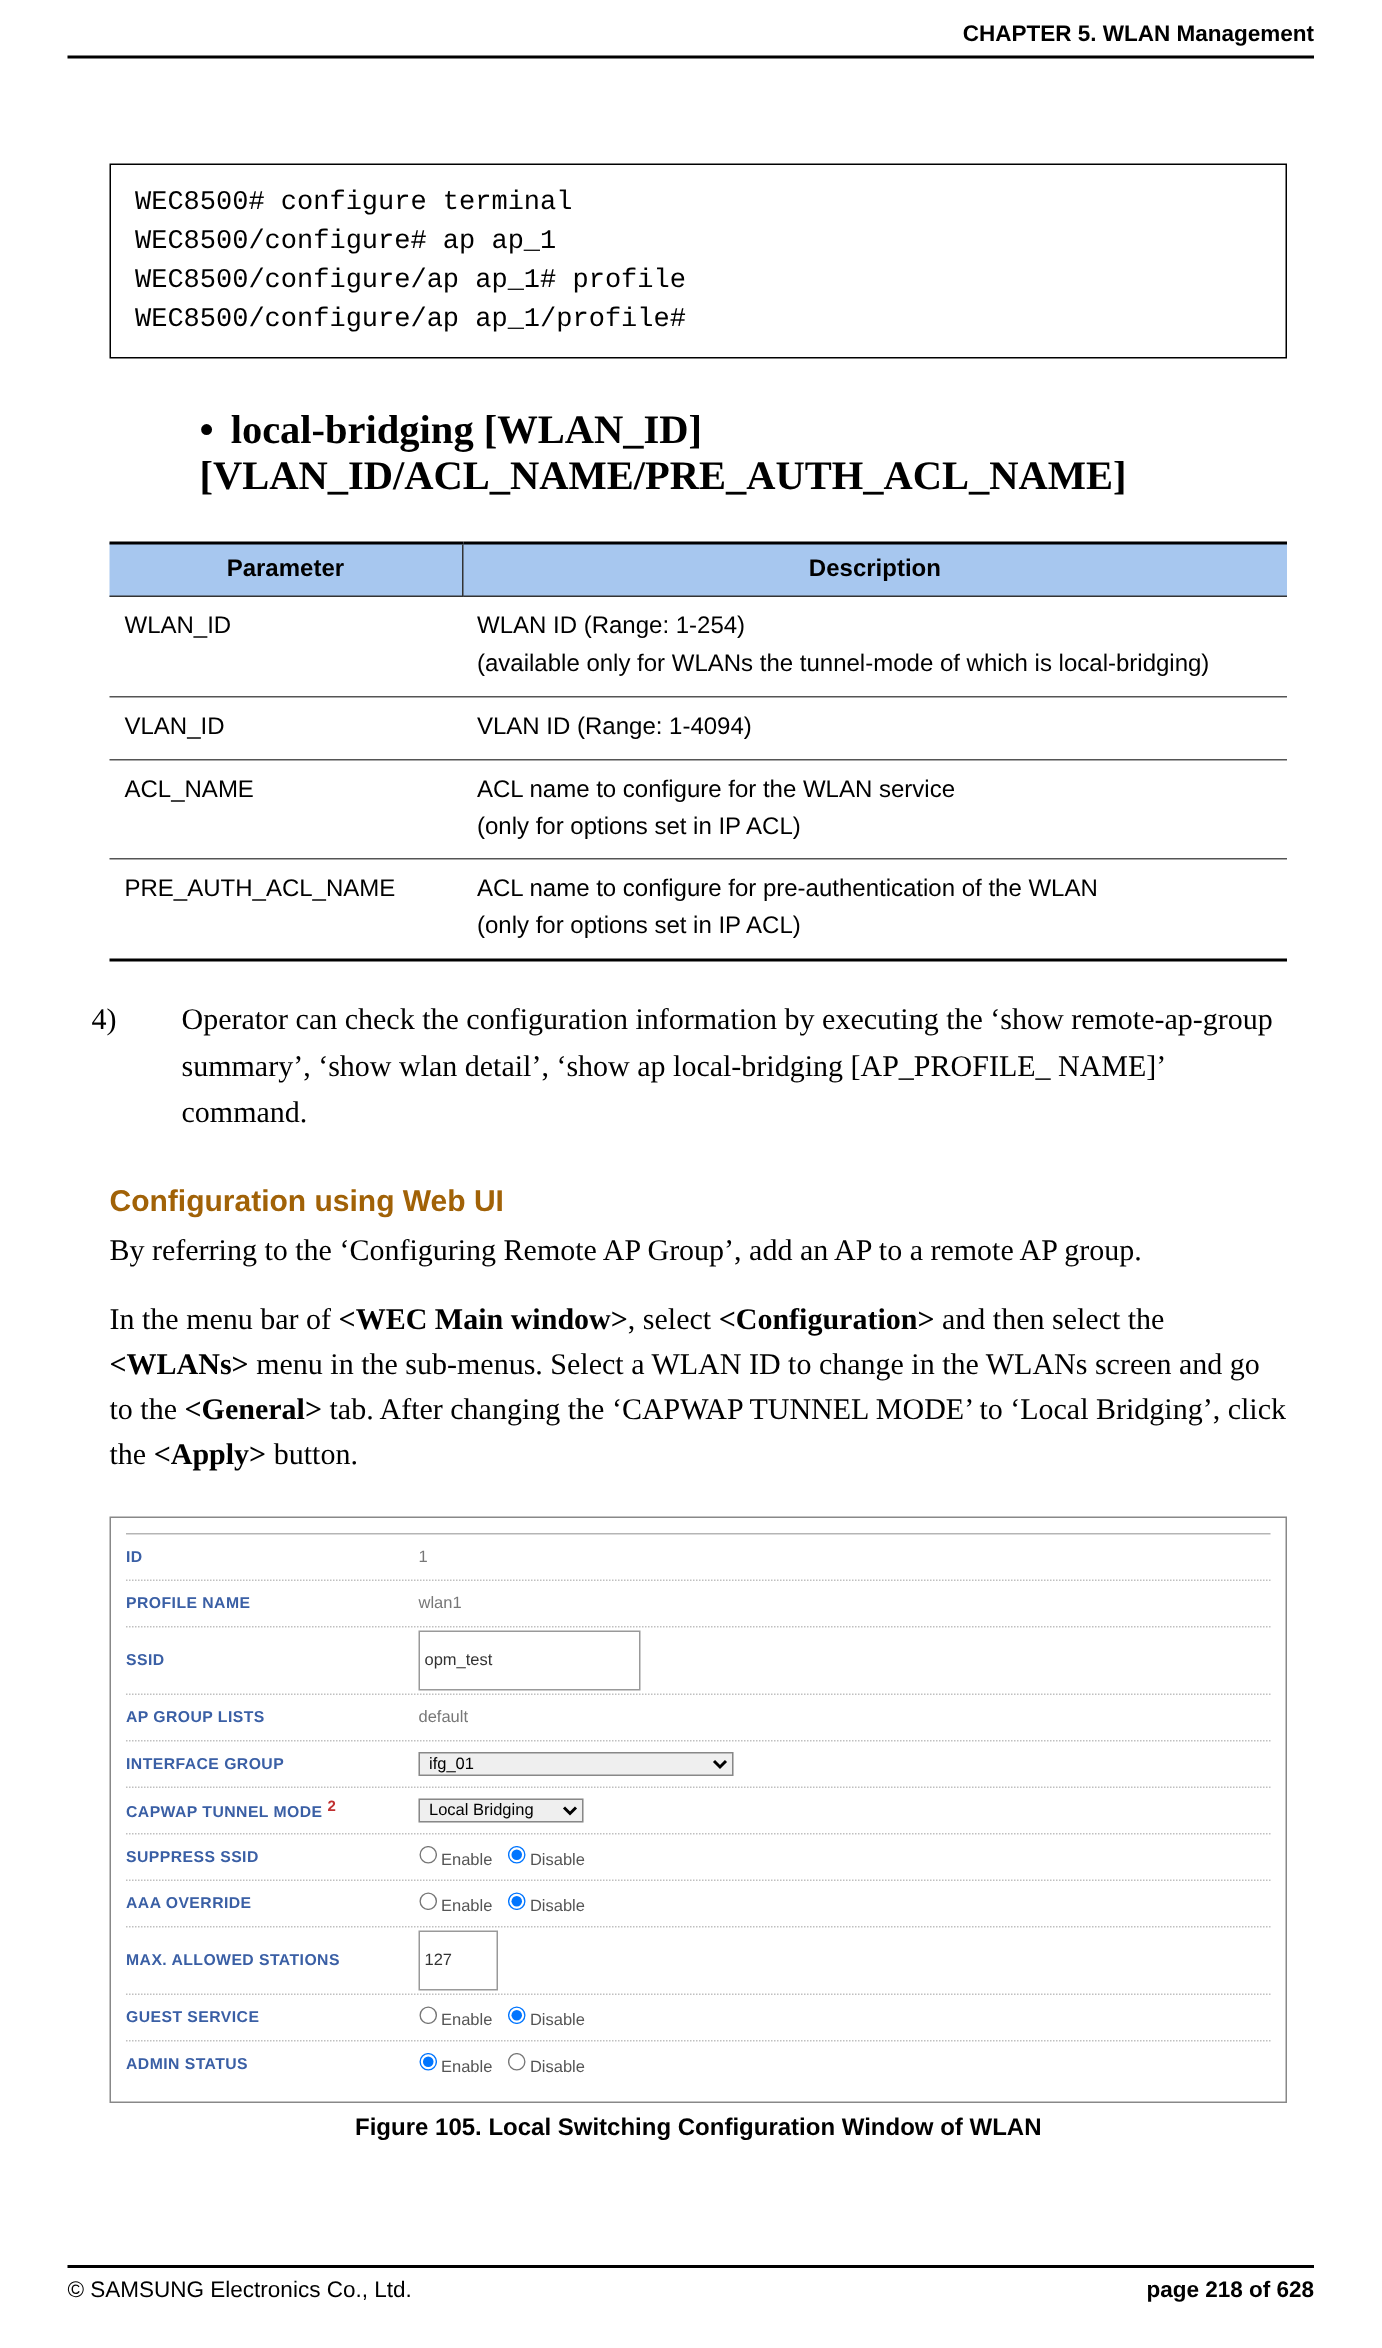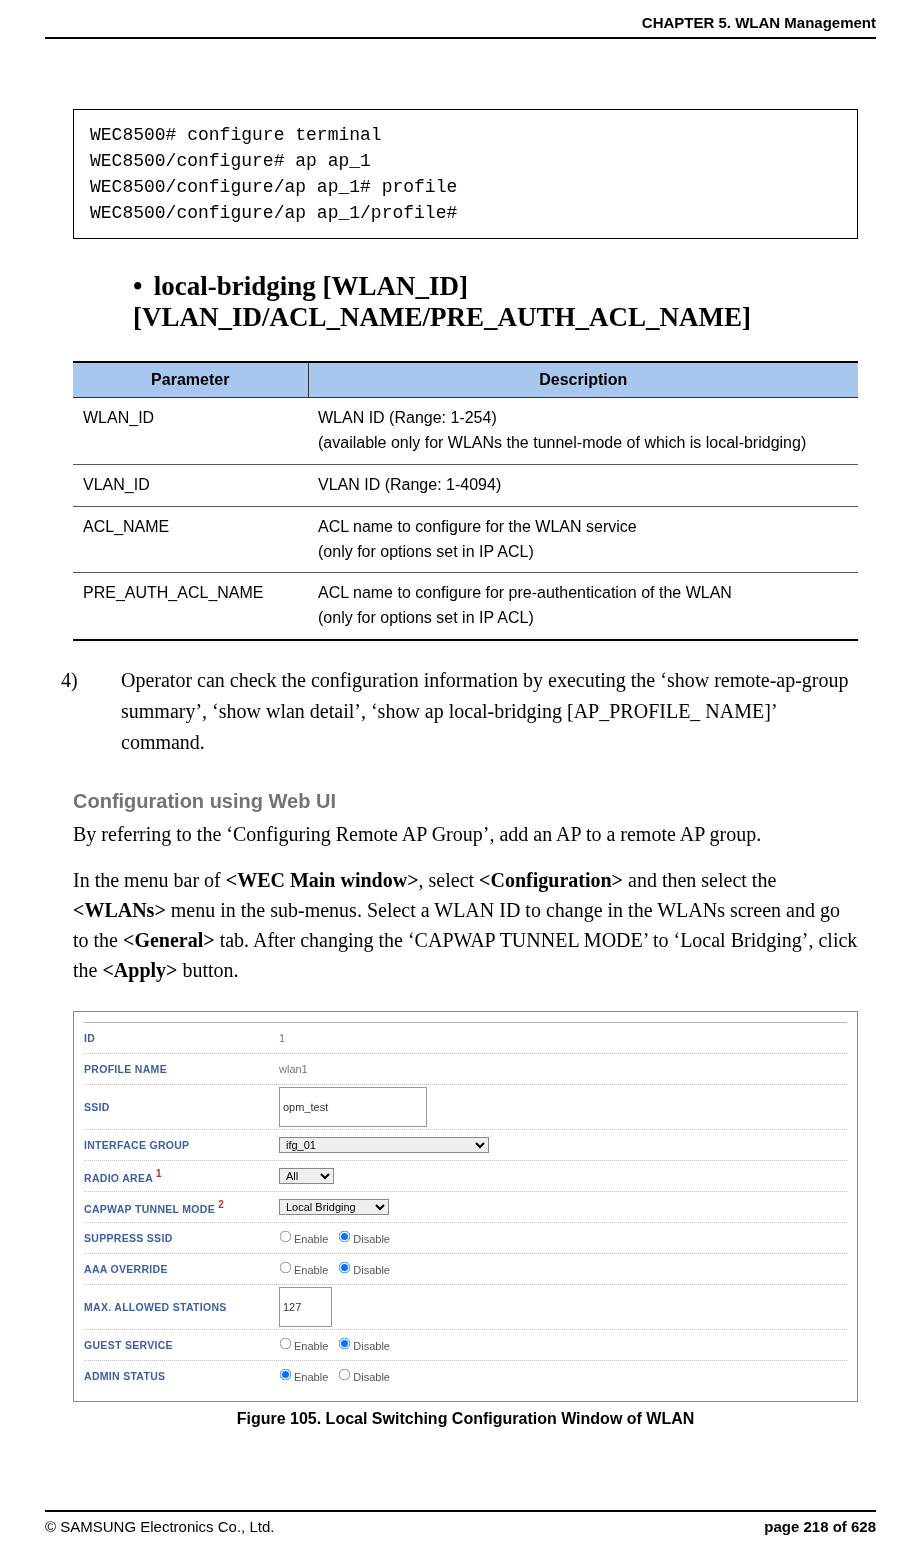--- a/index.html
+++ b/index.html
@@ -90,21 +90,21 @@
     width: 30px;
   }
   .step4 .body {
     display: inline;
   }
   .step4-wrap {
     padding-left: 48px;
     text-indent: -30px;
   }
   .h-webui {
-    color: #737373;
+    color: #a16207;
     font-family: Arial, Helvetica, sans-serif;
     font-weight: bold;
     font-size: 20px;
     margin: 32px 0 6px 0;
   }
   .para {
     font-size: 20px;
     line-height: 1.5;
     margin: 6px 0 0 0;
   }
@@ -290,32 +290,27 @@
       </div>
       <div class="ui-row">
         <div class="ui-label">PROFILE NAME</div>
         <div class="ui-val">wlan1</div>
       </div>
       <div class="ui-row">
         <div class="ui-label">SSID</div>
         <input class="ui-input" style="width: 140px;" value="opm_test">
       </div>
       <div class="ui-row">
+        <div class="ui-label">AP GROUP LISTS</div>
+        <div class="ui-val">default</div>
+      </div>
+      <div class="ui-row">
         <div class="ui-label">INTERFACE GROUP</div>
         <select class="ui-select" style="width:210px">
           <option>ifg_01</option>
-        </select>
-      </div>
-      <div class="ui-row">
-        <div class="ui-label">
-          <span>RADIO AREA</span>
-          <sup>1</sup>
-        </div>
-        <select class="ui-select" style="width:55px">
-          <option>All</option>
         </select>
       </div>
       <div class="ui-row">
         <div class="ui-label">
           <span>CAPWAP TUNNEL MODE</span>
           <sup>2</sup>
         </div>
         <select class="ui-select" style="width:110px">
           <option>Local Bridging</option>
         </select>

